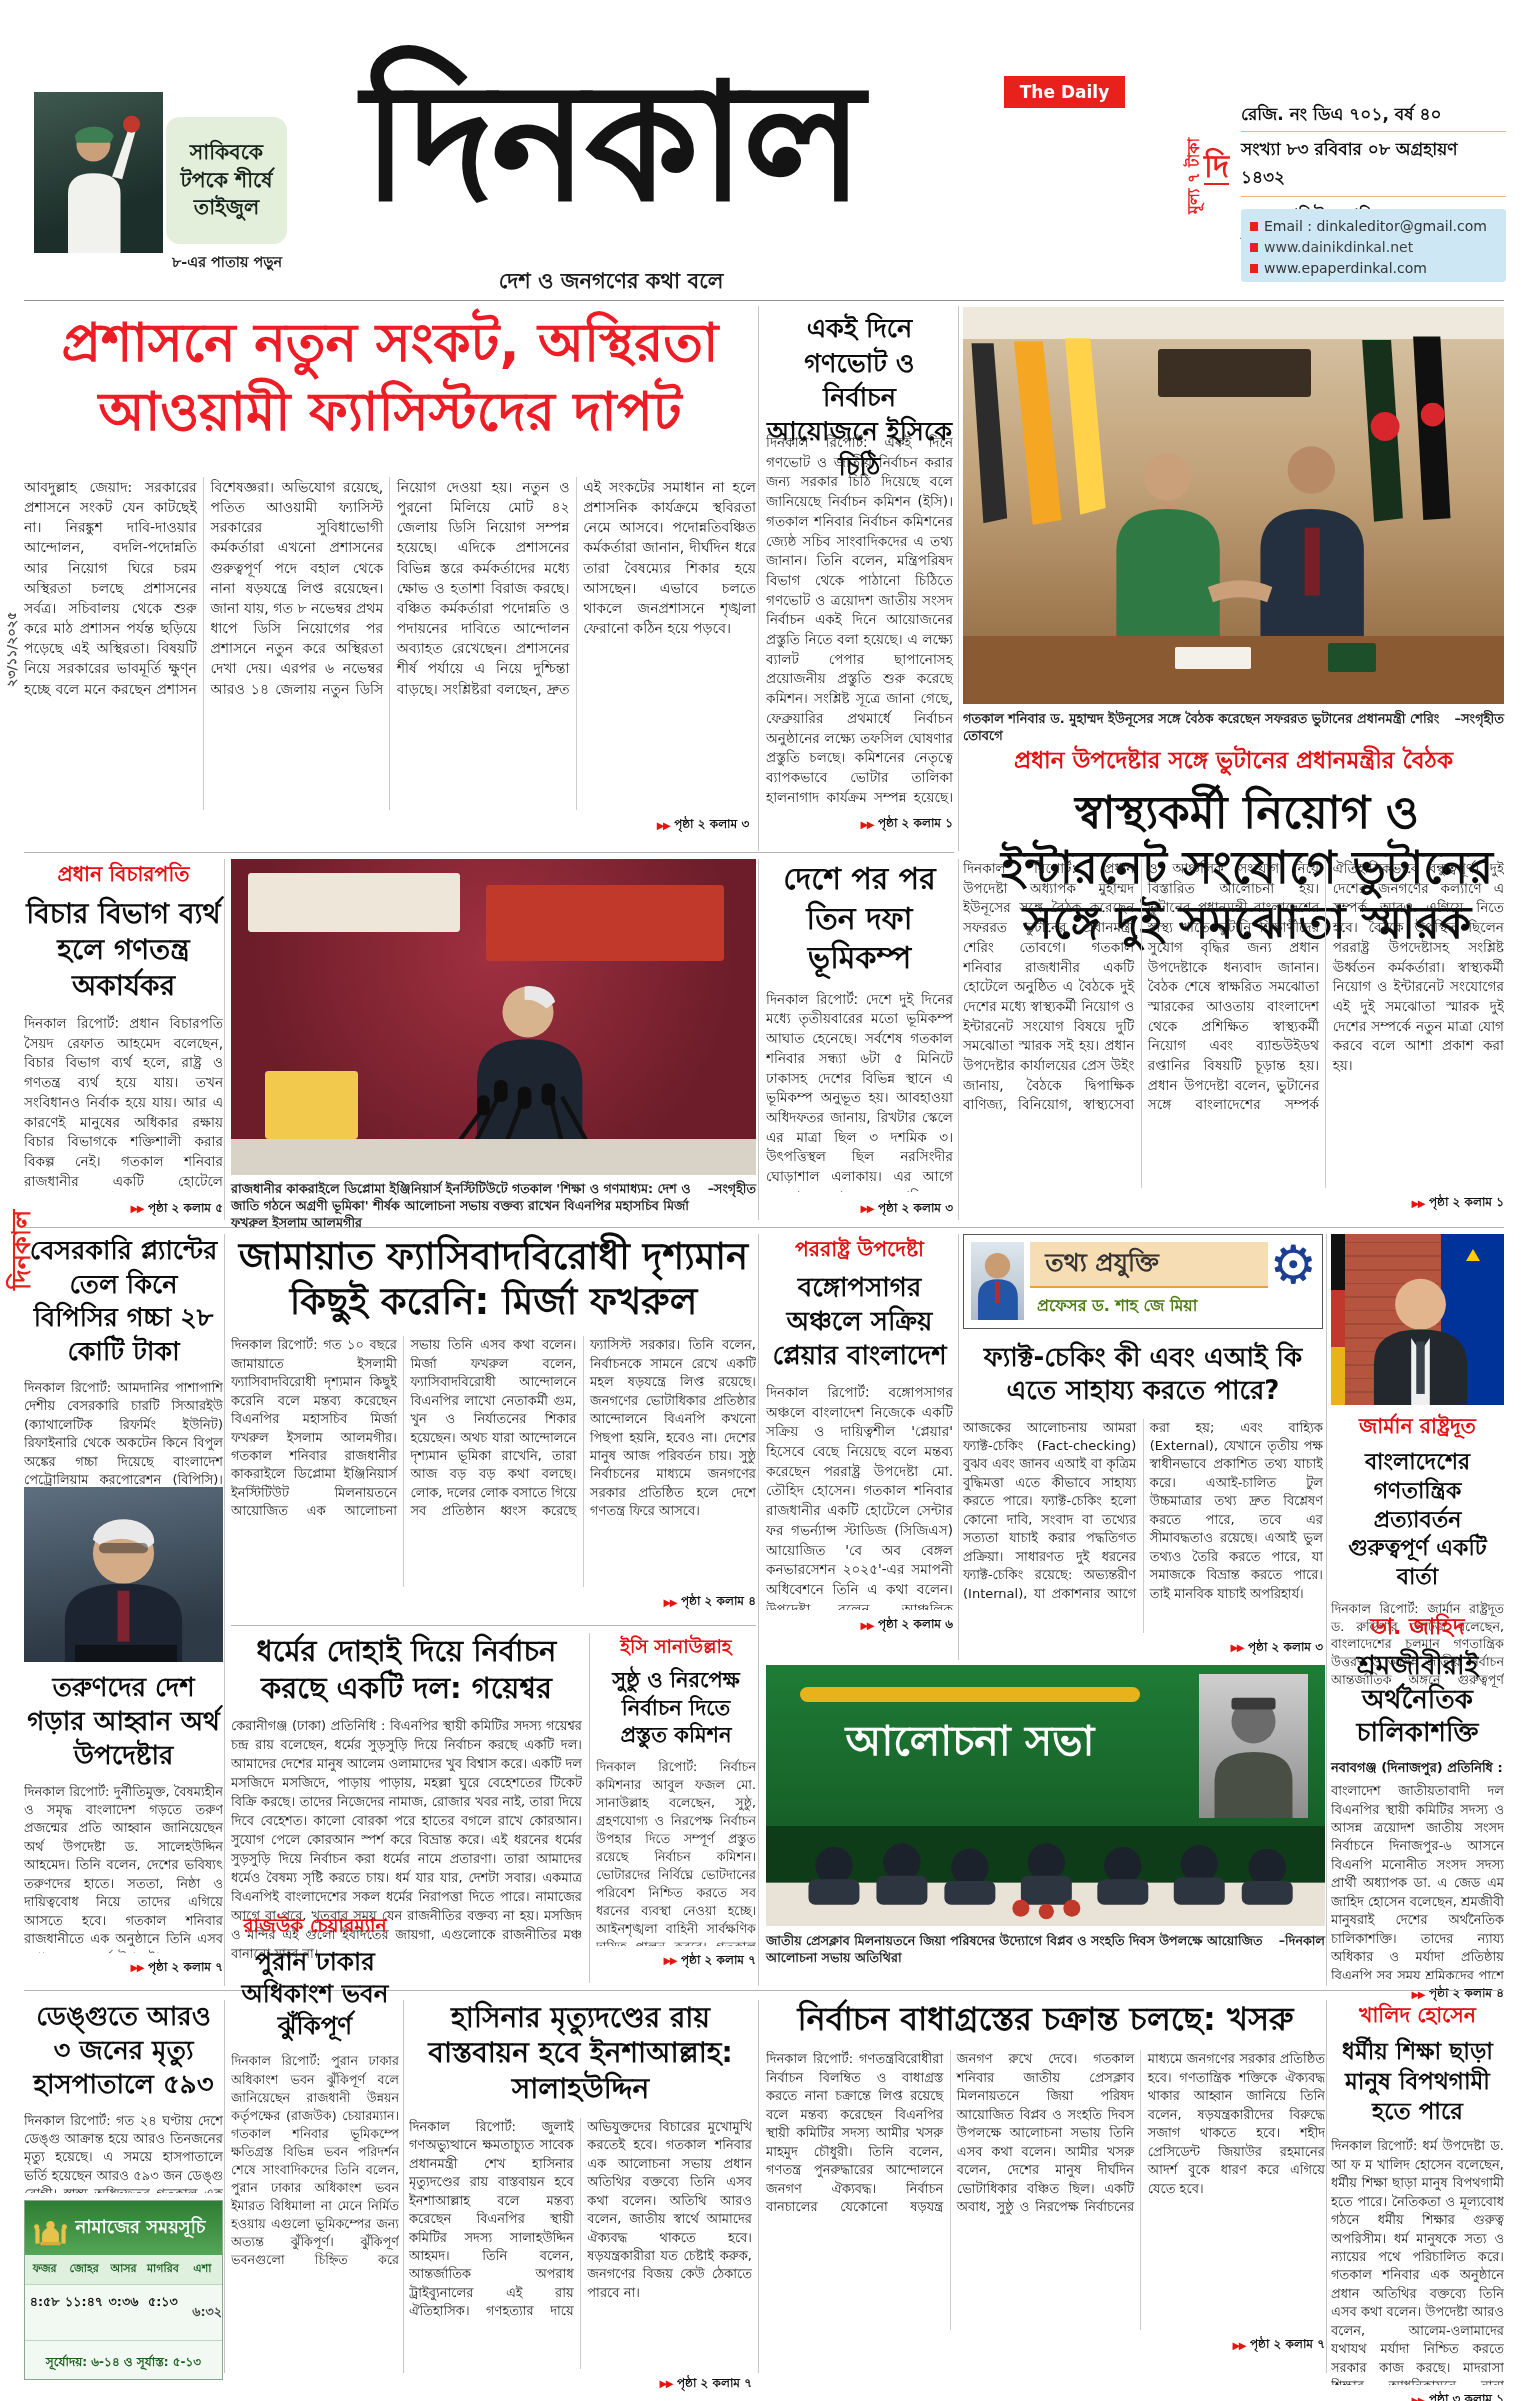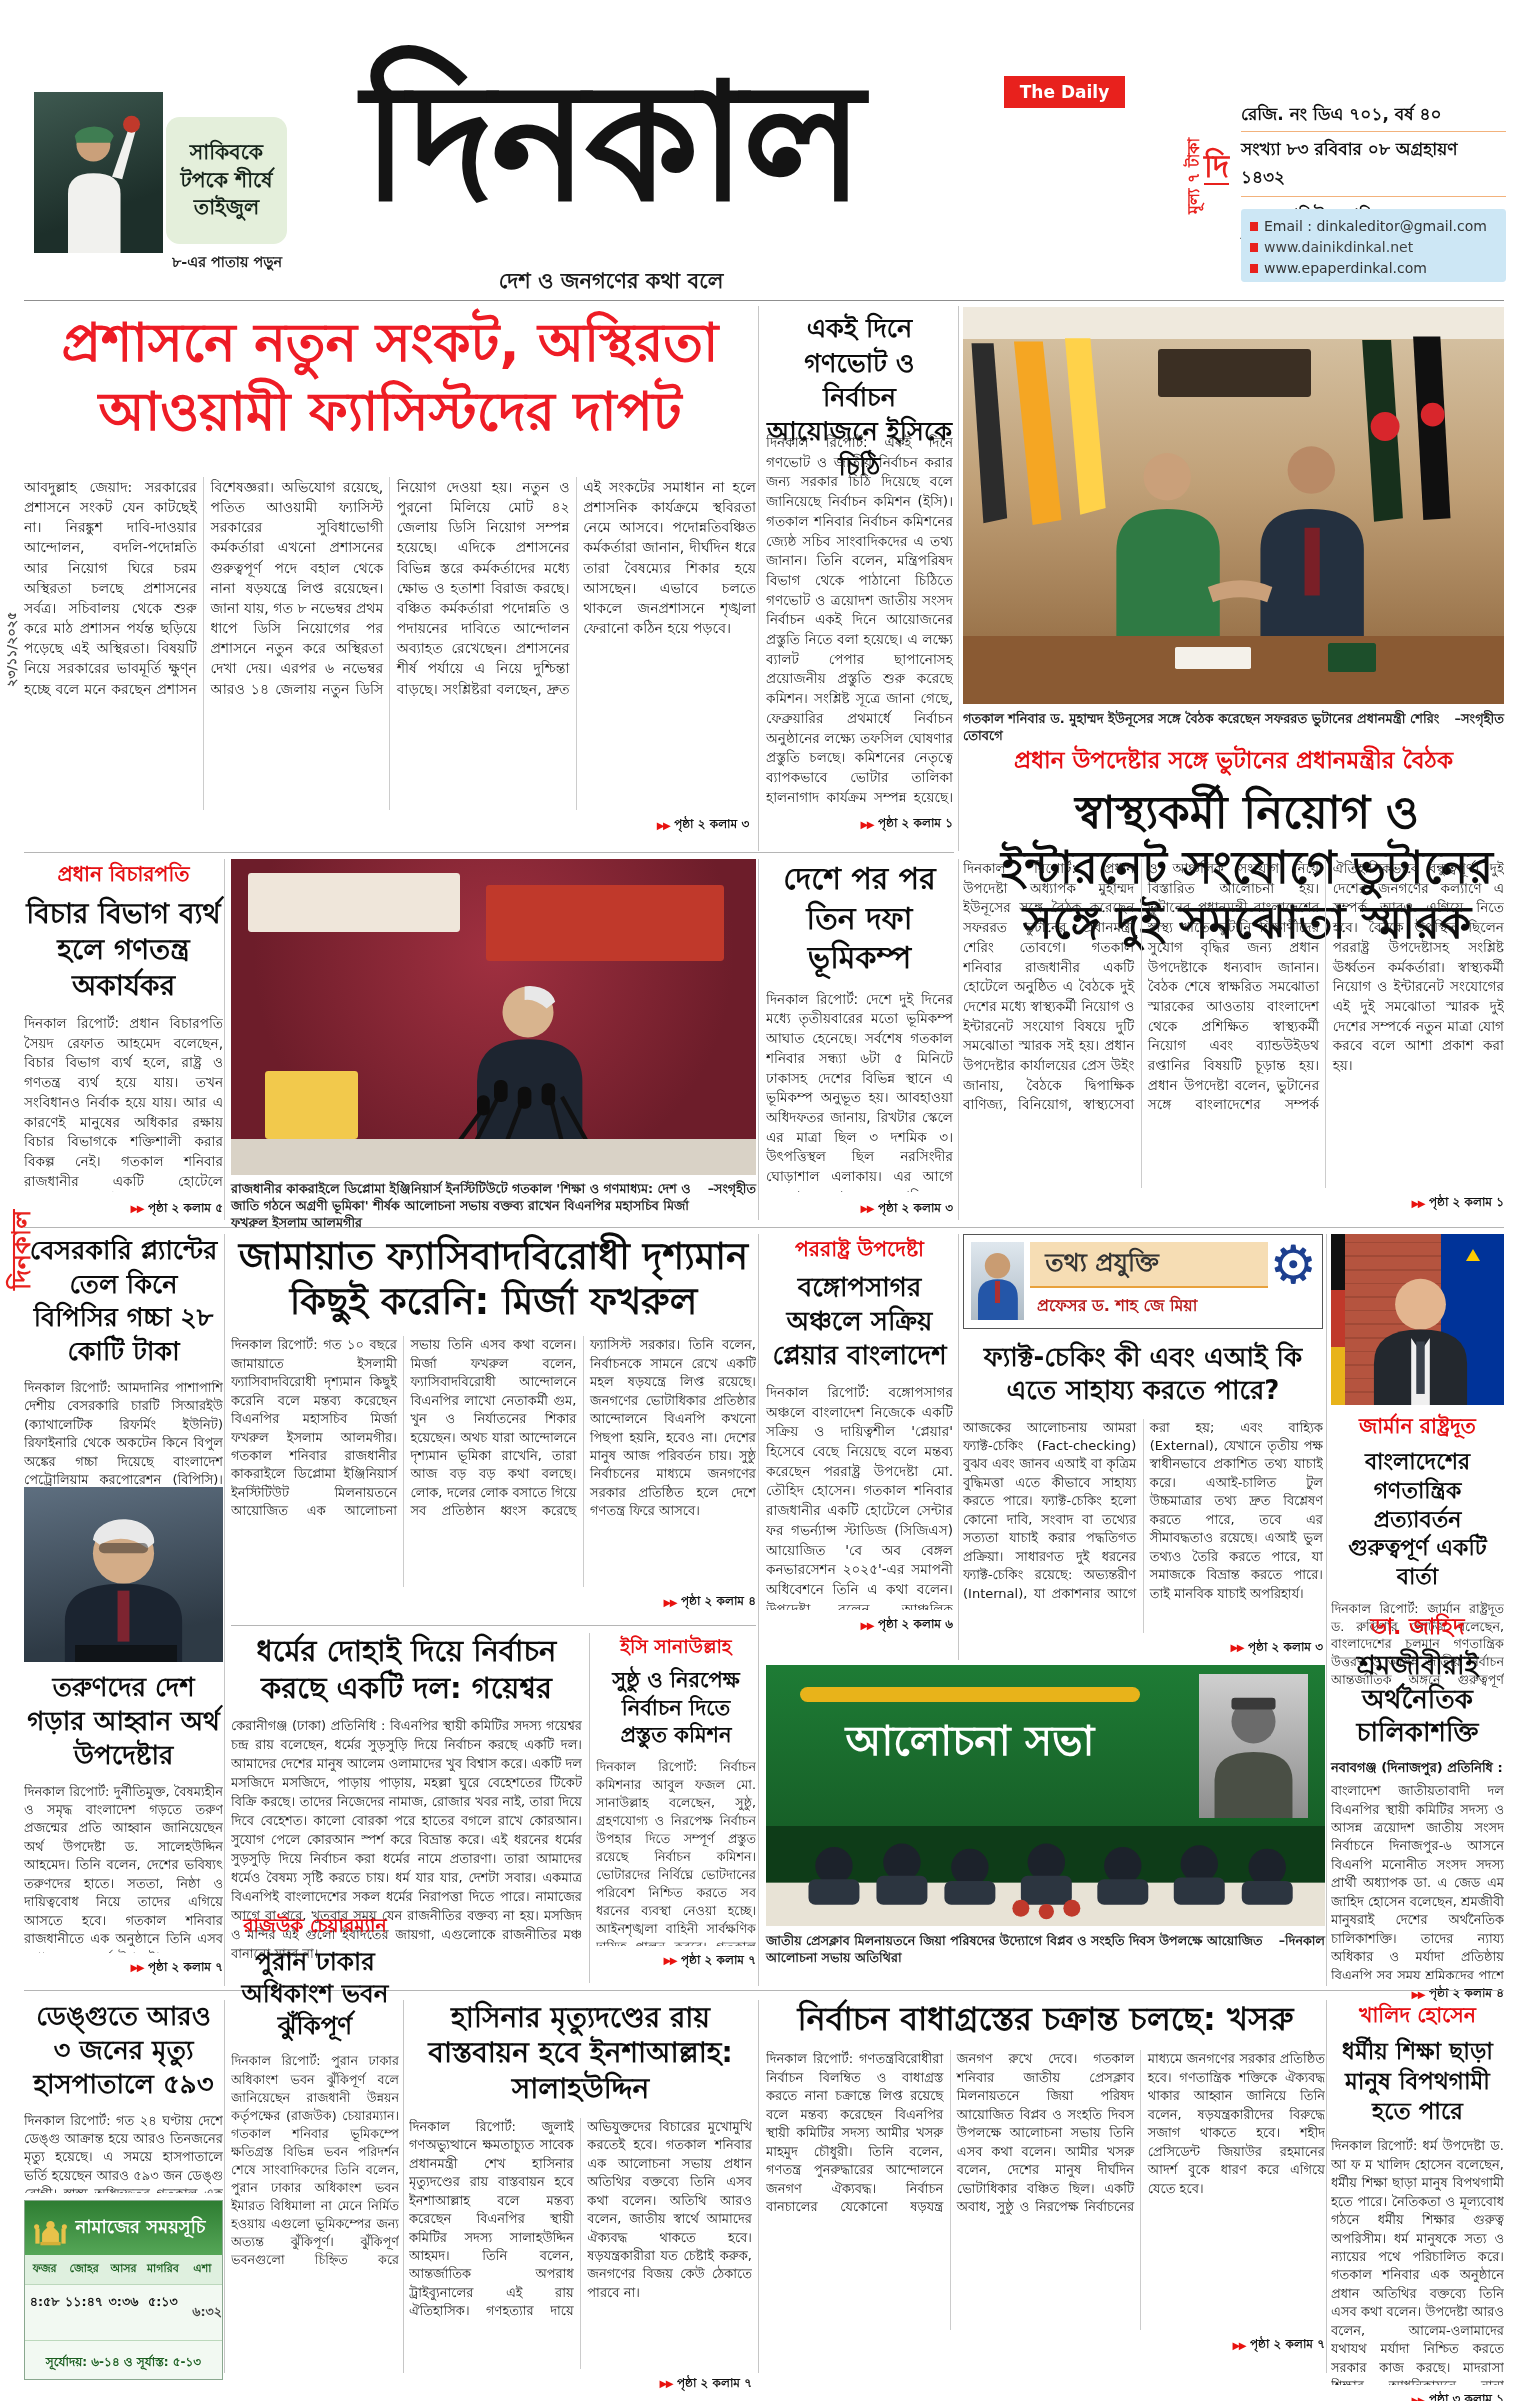--- a/index.html
+++ b/index.html
@@ -265,21 +265,21 @@
     <div class="sil" style="left:66px;top:6.8px;width:238px;height:44px;background:#f6ddb4;border-bottom:2.5px solid #e8a13c;position:absolute;display:flex;align-items:center;">
       <span style="font-size:24.6px;font-weight:800;color:#333;padding-left:15.3px;">তথ্য প্রযুক্তি</span>
     </div>
     <div class="photo" style="left:6.8px;top:6.8px;width:53px;height:78px;background:linear-gradient(#dfe7ee,#aebbc6);">
       <svg class="sil" width="53" height="78" viewBox="0 0 62 92">
         <circle cx="31" cy="28" r="15" fill="#c99c72"></circle>
         <path d="M8 92 v-26 q0-22 23-22 q24 0 24 22 v26 z" fill="#2456a8"></path>
         <path d="M28 46 h6 v26 h-6 z" fill="#b03030"></path>
       </svg>
     </div>
-    <div style="position:absolute;left:73px;top:58px;font-size:16px;font-weight:700;color:#b91c1c;">প্রফেসর ড. শাহ জে মিয়া</div>
+    <div style="position:absolute;left:73px;top:58px;font-size:16px;font-weight:700;color:#4d7c0f;">প্রফেসর ড. শাহ জে মিয়া</div>
     <div style="position:absolute;right:5.1px;top:3.4px;font-size:53px;color:#1d3f8f;line-height:1;">⚙</div>
   </div>
   <div class="abs" style="left:963px;top:1341px;width:360px;">
     <div class="hl" style="font-size:26px;line-height:1.26;">ফ্যাক্ট-চেকিং কী এবং এআই কি এতে সাহায্য করতে পারে?</div>
     <div class="body-txt cols2" style="margin-top:12px;height:214px;font-size:13px;line-height:1.42;">আজকের আলোচনায় আমরা ফ্যাক্ট-চেকিং (Fact-checking) বুঝব এবং জানব এআই বা কৃত্রিম বুদ্ধিমত্তা এতে কীভাবে সাহায্য করতে পারে। ফ্যাক্ট-চেকিং হলো কোনো দাবি, সংবাদ বা তথ্যের সত্যতা যাচাই করার পদ্ধতিগত প্রক্রিয়া। সাধারণত দুই ধরনের ফ্যাক্ট-চেকিং রয়েছে: অভ্যন্তরীণ (Internal), যা প্রকাশনার আগে করা হয়; এবং বাহ্যিক (External), যেখানে তৃতীয় পক্ষ স্বাধীনভাবে প্রকাশিত তথ্য যাচাই করে। এআই-চালিত টুল উচ্চমাত্রার তথ্য দ্রুত বিশ্লেষণ করতে পারে, তবে এর সীমাবদ্ধতাও রয়েছে। এআই ভুল তথ্যও তৈরি করতে পারে, যা সমাজকে বিভ্রান্ত করতে পারে। তাই মানবিক যাচাই অপরিহার্য।</div>
     <div class="jump" style="margin-top:5.1px;">
       <span class="jarrows">▶▶</span>
         <span>পৃষ্ঠা ২ কলাম ৩</span>
     </div>
   </div>

